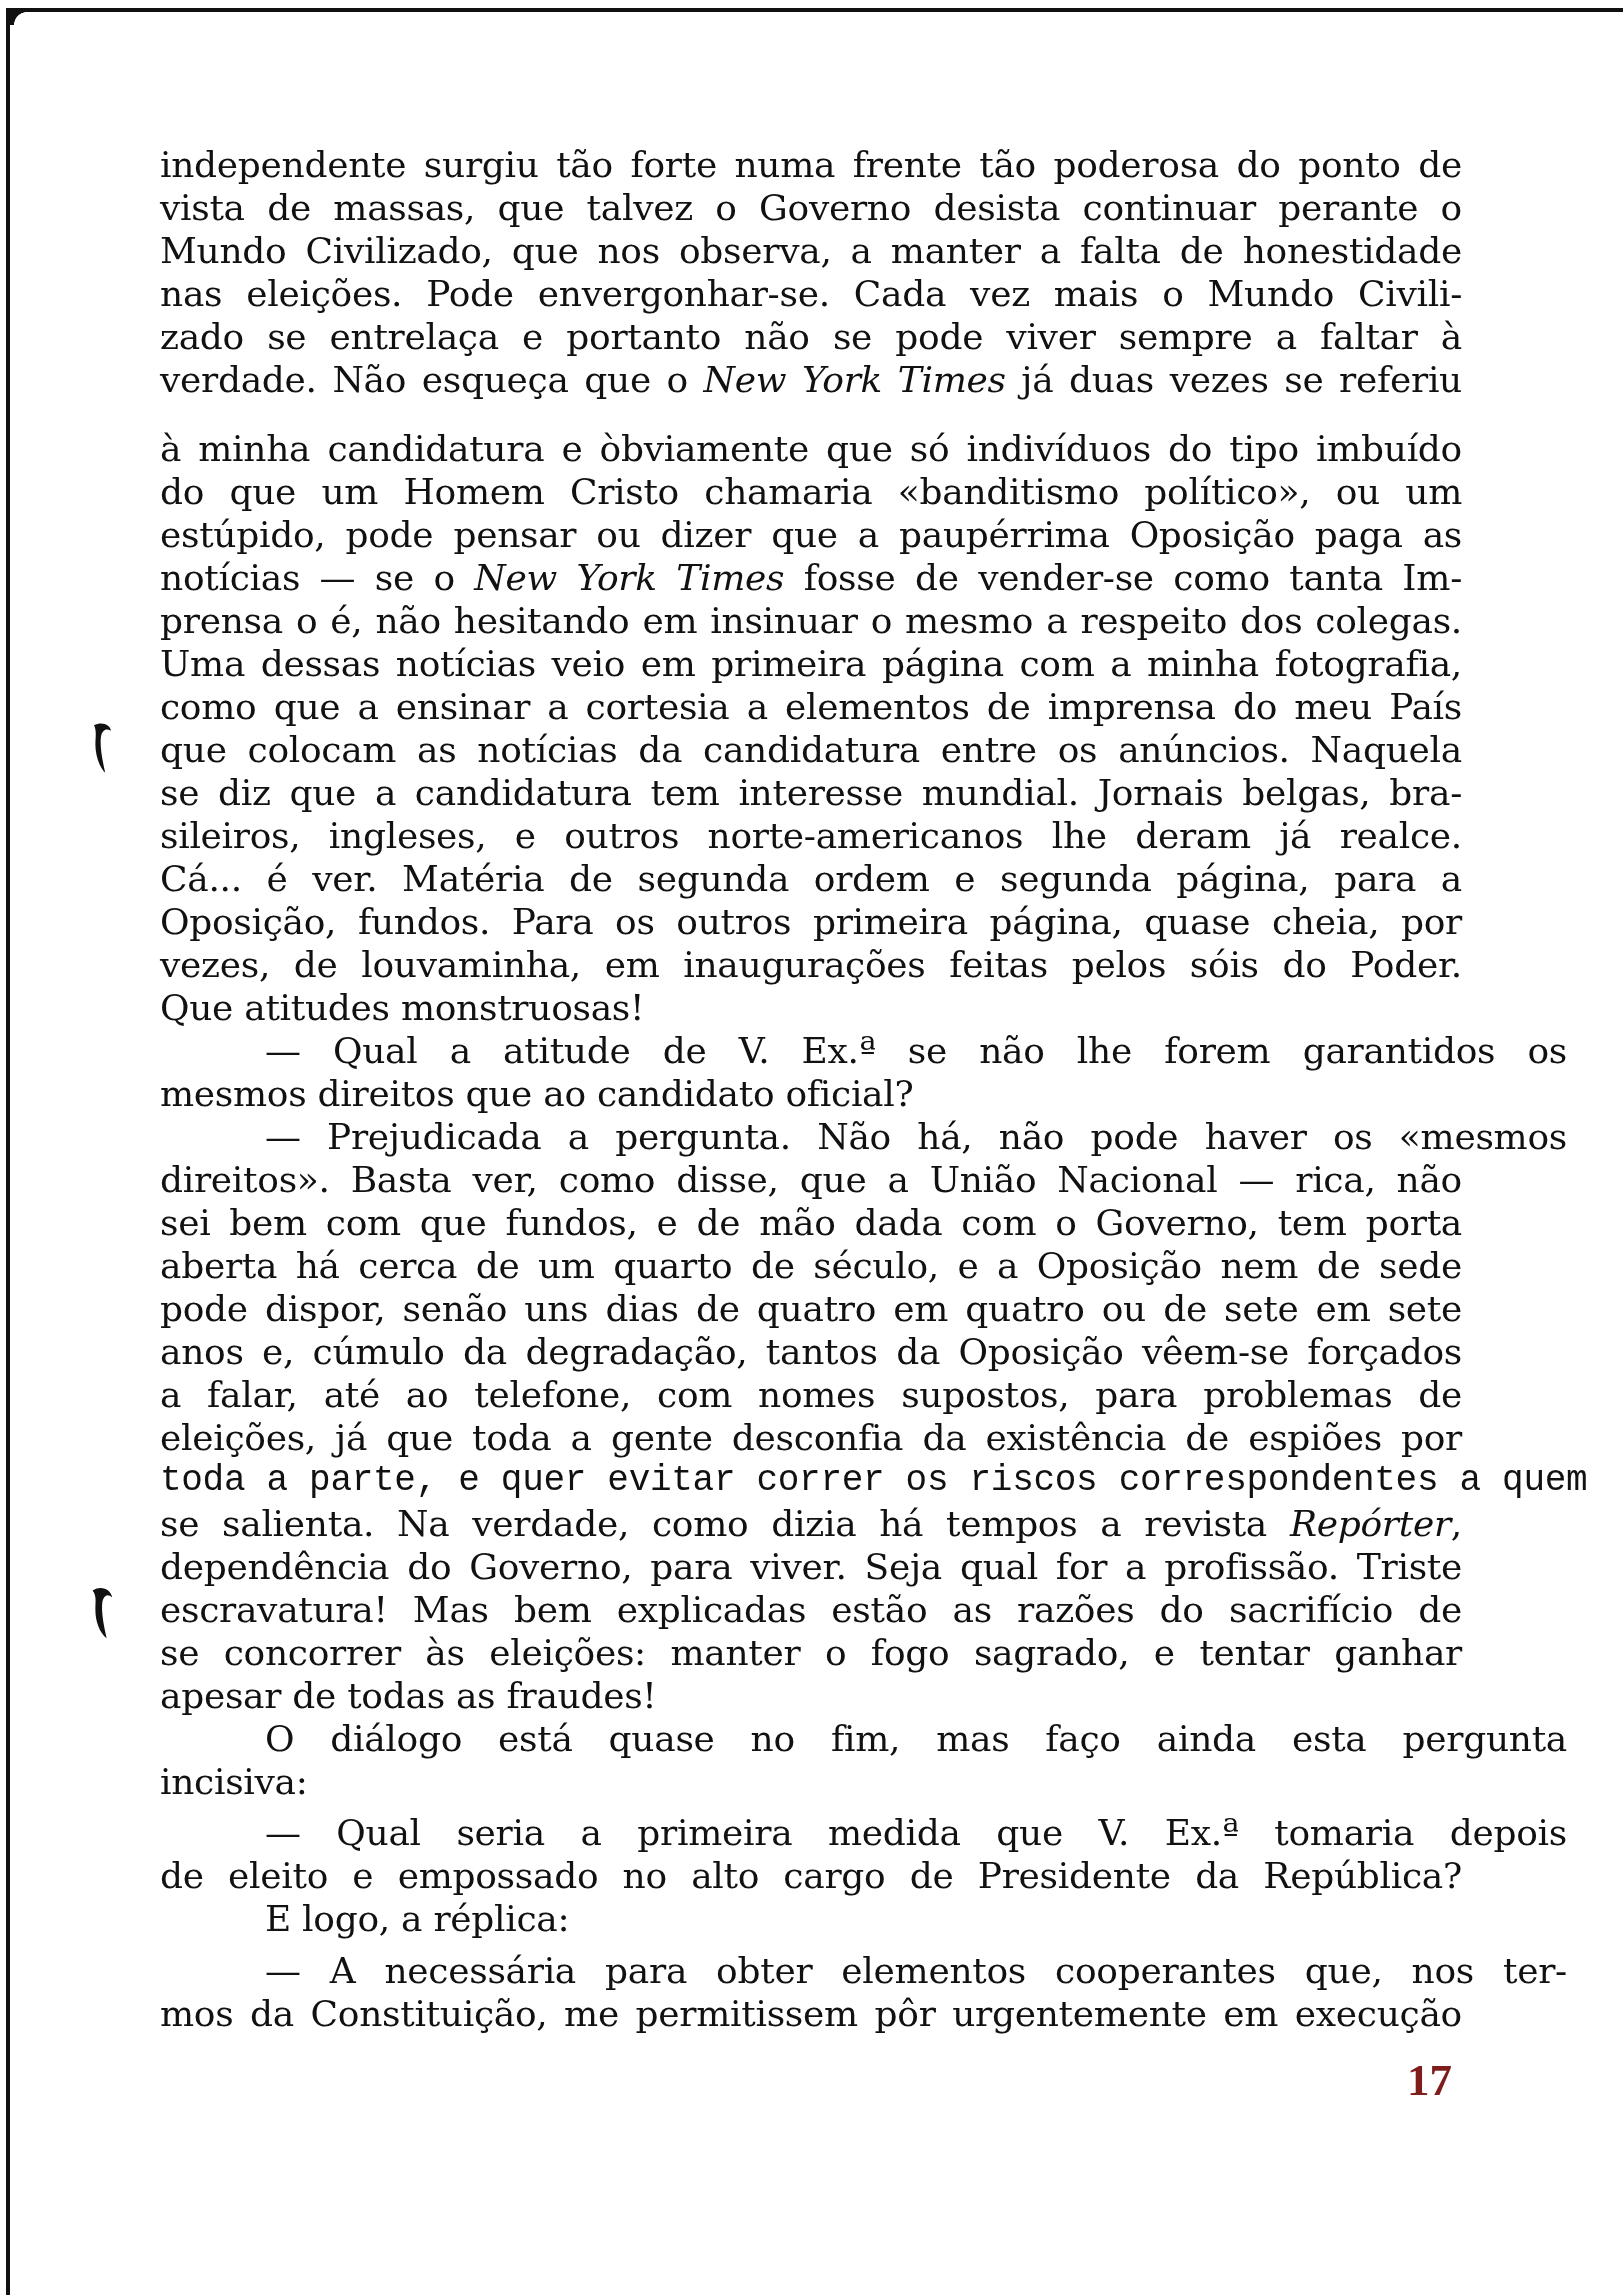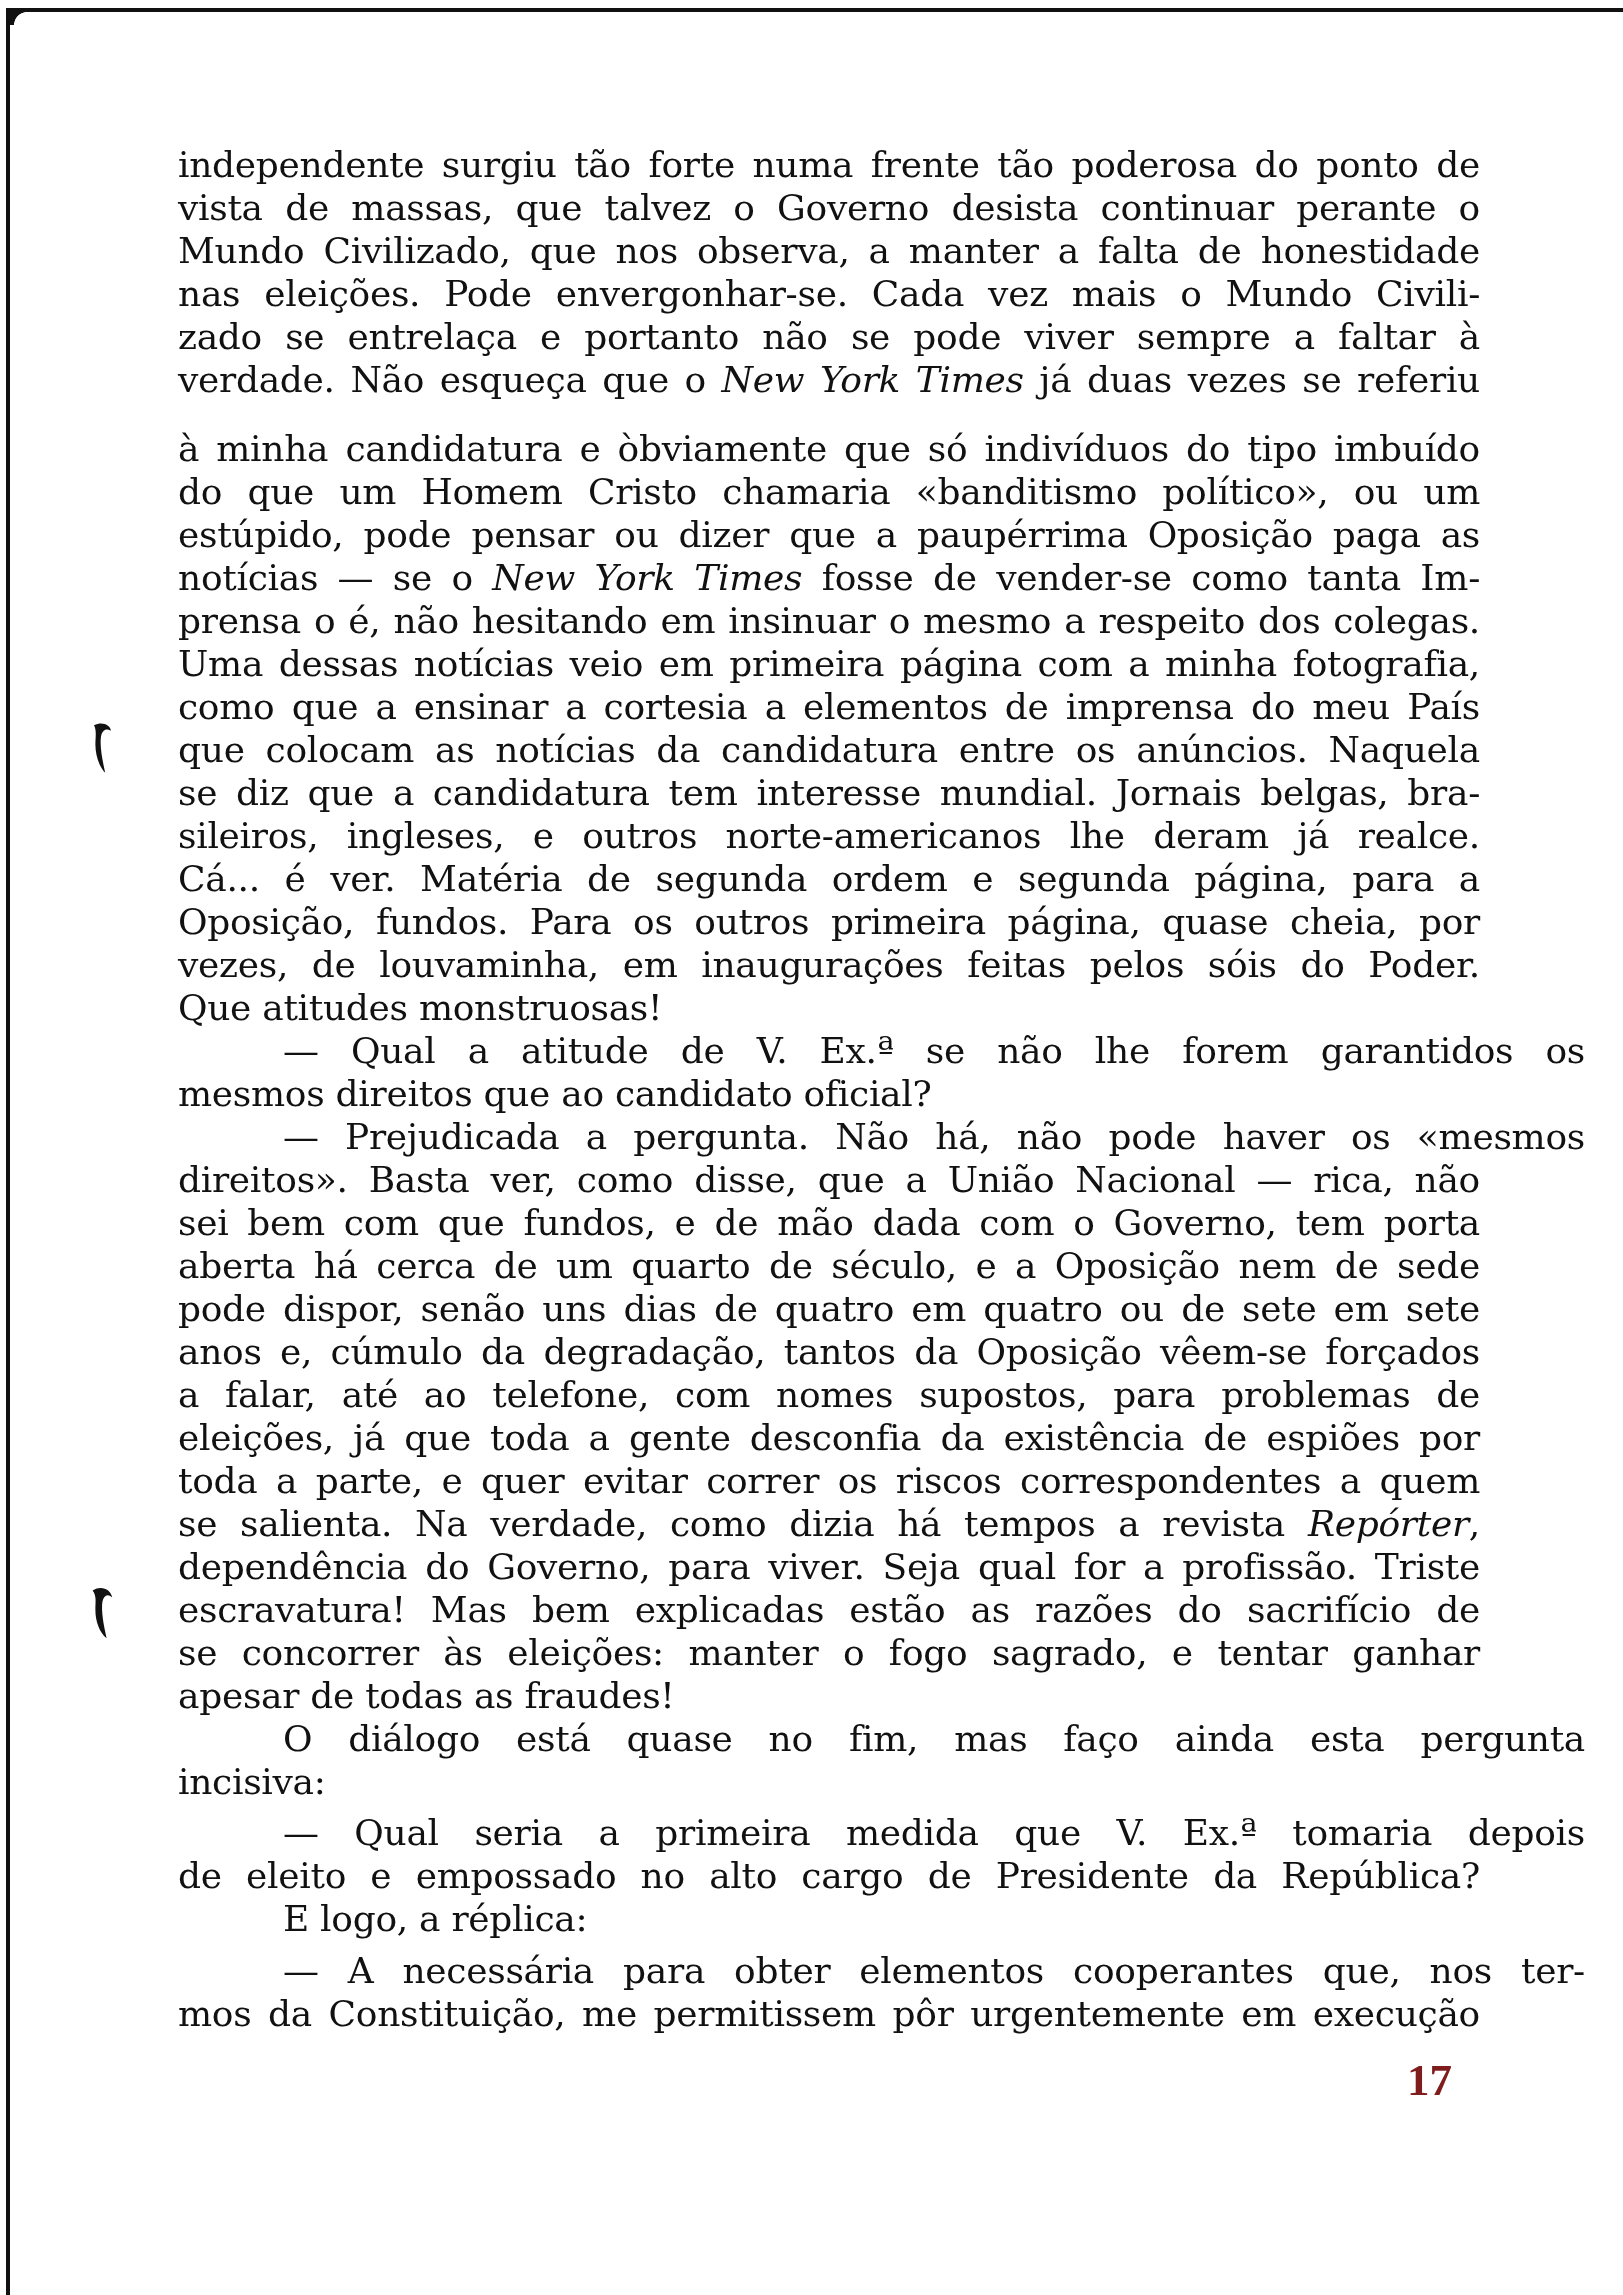--- a/index.html
+++ b/index.html
@@ -34,21 +34,21 @@
     .scan-corner {
       position: absolute;
       left: 5.6px;
       top: 8.4px;
       width: 21px;
       height: 17px;
       background: radial-gradient(circle at 100% 100%, transparent 12.6px, #111 13.3px);
     }
     .page-text {
       position: absolute;
-      left: 178px;
+      left: 160px;
       top: 143px;
       width: 1302px;
     }
     .line {
       display: block;
       height: 43px;
       line-height: 43px;
       font-size: 36px;
       white-space: nowrap;
       text-align: justify;
@@ -112,21 +112,21 @@
     <span class="line indent" style="display: block; width: 1302px;">— Qual a atitude de V. Ex.ª se não lhe forem garantidos os</span>
     <span class="line last" style="display: block; width: 1302px;">mesmos direitos que ao candidato oficial?</span>
     <span class="line indent" style="display: block; width: 1302px;">— Prejudicada a pergunta. Não há, não pode haver os «mesmos</span>
     <span class="line" style="display: block; width: 1302px;">direitos». Basta ver, como disse, que a União Nacional — rica, não</span>
     <span class="line" style="display: block; width: 1302px;">sei bem com que fundos, e de mão dada com o Governo, tem porta</span>
     <span class="line" style="display: block; width: 1302px;">aberta há cerca de um quarto de século, e a Oposição nem de sede</span>
     <span class="line" style="display: block; width: 1302px;">pode dispor, senão uns dias de quatro em quatro ou de sete em sete</span>
     <span class="line" style="display: block; width: 1302px;">anos e, cúmulo da degradação, tantos da Oposição vêem-se forçados</span>
     <span class="line" style="display: block; width: 1302px;">a falar, até ao telefone, com nomes supostos, para problemas de</span>
     <span class="line" style="display: block; width: 1302px;">eleições, já que toda a gente desconfia da existência de espiões por</span>
-    <span class="line" style="display: block; width: 1302px;">toda a parte, e quer evitar correr os riscos correspondentes a quem</span>
+    <span class="line" style="display: block; width: 1302px; font-family: Liberation Mono, monospace;">toda a parte, e quer evitar correr os riscos correspondentes a quem</span>
     <span class="line" style="display: block; width: 1302px;"><span>se salienta. Na verdade, como dizia há tempos a revista </span><i>Repórter</i><span>,</span></span>
     <span class="line" style="display: block; width: 1302px;">dependência do Governo, para viver. Seja qual for a profissão. Triste</span>
     <span class="line" style="display: block; width: 1302px;">escravatura! Mas bem explicadas estão as razões do sacrifício de</span>
     <span class="line" style="display: block; width: 1302px;">se concorrer às eleições: manter o fogo sagrado, e tentar ganhar</span>
     <span class="line last" style="display: block; width: 1302px;">apesar de todas as fraudes!</span>
     <span class="line indent" style="display: block; width: 1302px;">O diálogo está quase no fim, mas faço ainda esta pergunta</span>
     <span class="line last" style="display: block; width: 1302px;">incisiva:</span>
     <span class="line indent gap-before" style="display: block; width: 1302px;">— Qual seria a primeira medida que V. Ex.ª tomaria depois</span>
     <span class="line" style="display: block; width: 1302px;">de eleito e empossado no alto cargo de Presidente da República?</span>
     <span class="line indent last" style="display: block; width: 1302px;">E logo, a réplica:</span>

